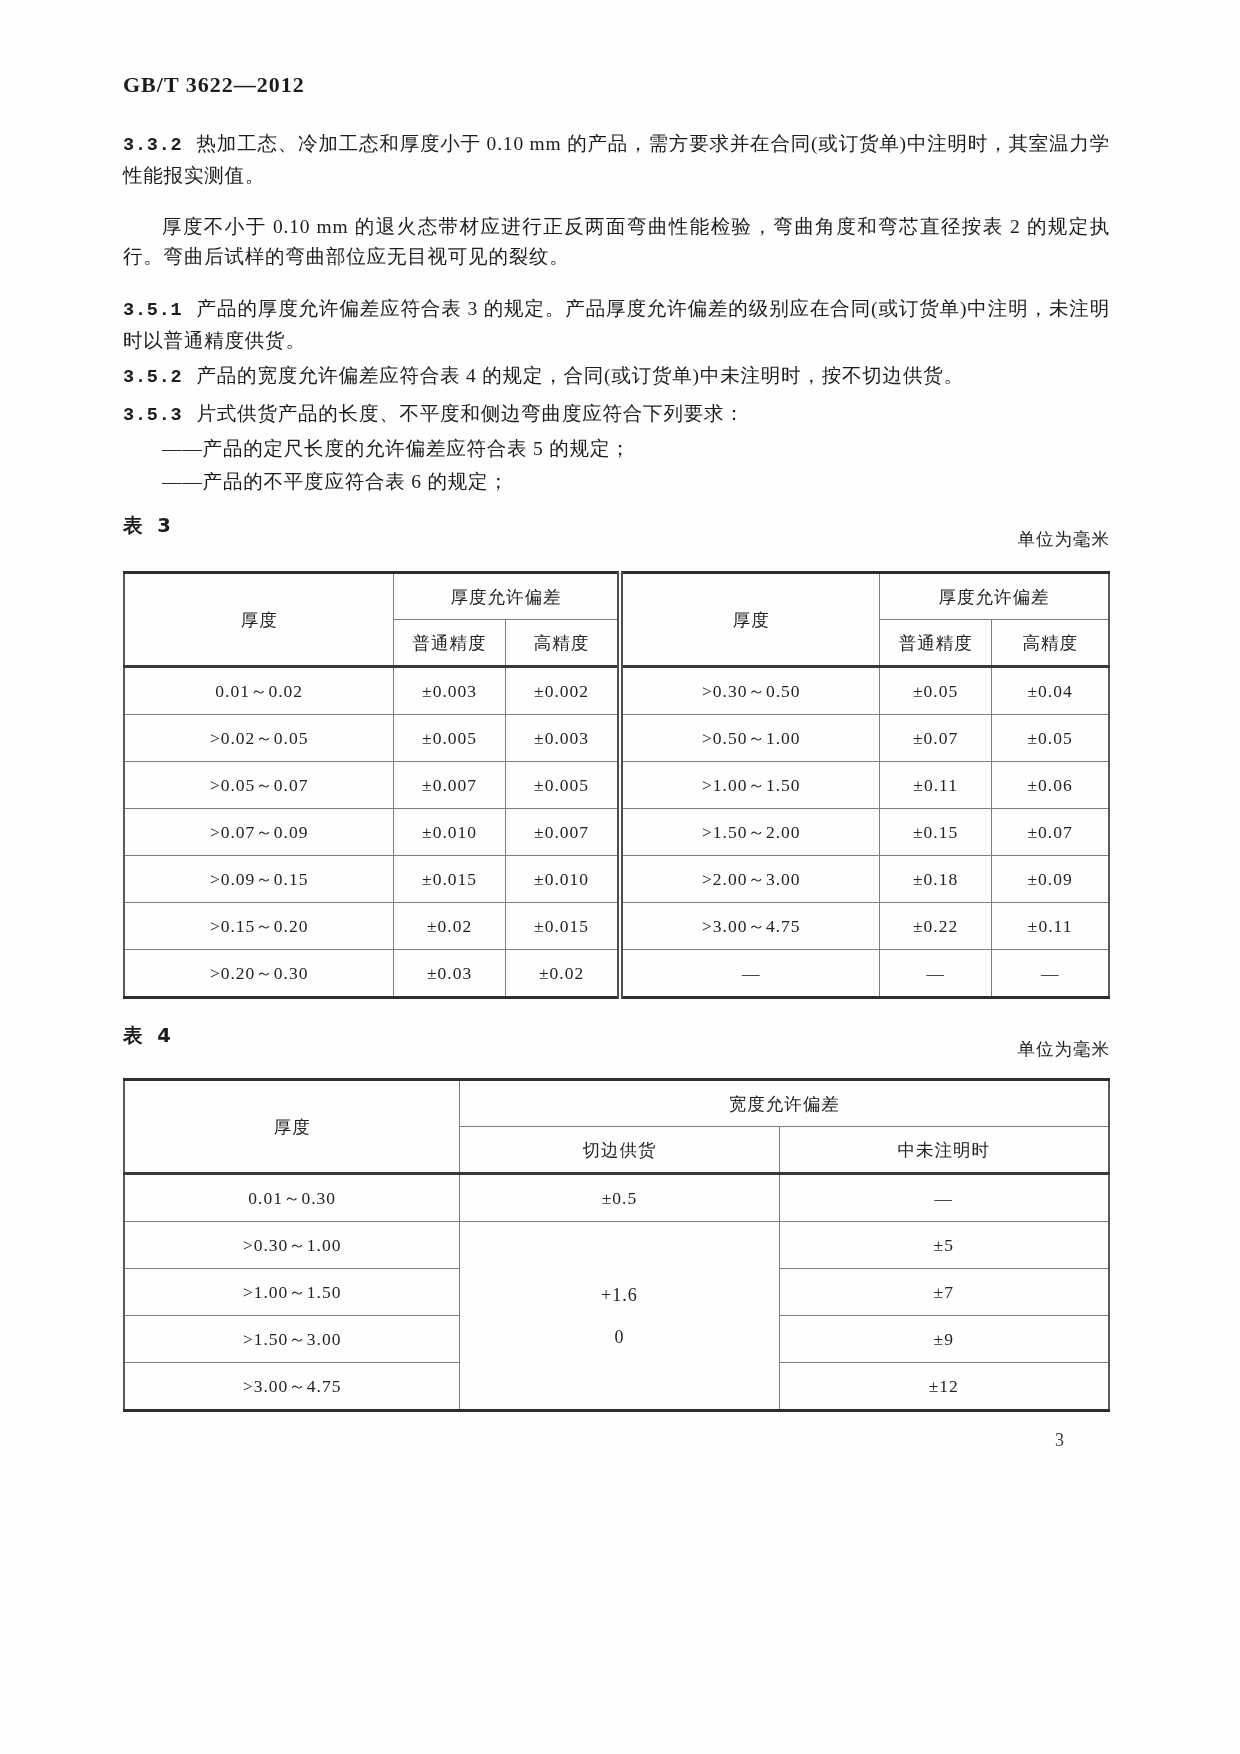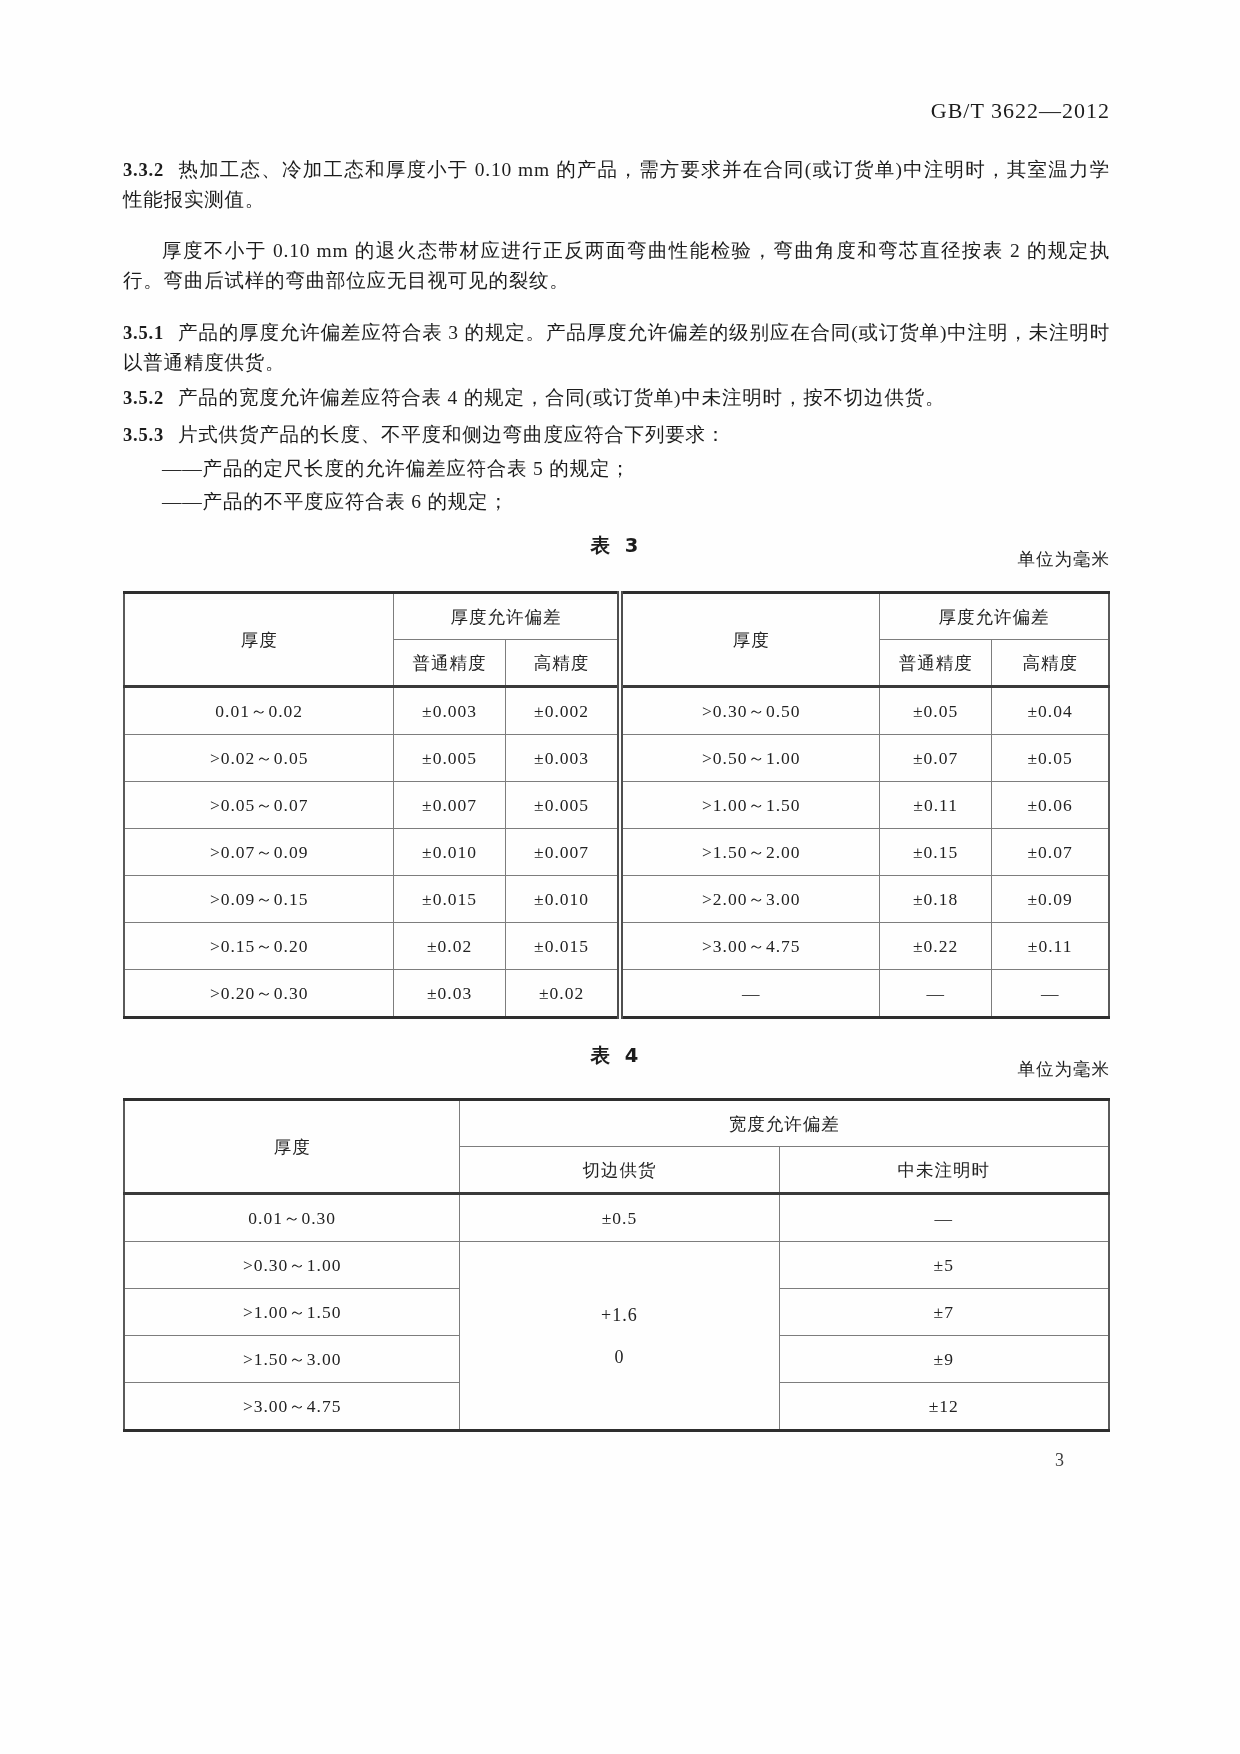--- a/index.html
+++ b/index.html
@@ -7,36 +7,35 @@
     position: relative;
     width: 1240px; height: 1754px;
     background: #fefefe;
     box-sizing: border-box;
     padding: 0 130px 0 123px;
     overflow: hidden;
     font-family: "Liberation Serif", "DejaVu Serif", serif;
     color: #1c1c1c;
   }
   .doc-header {
-    margin-top: 96px;
-    text-align: right;
-    font-weight: normal;
+    margin-top: 70px;
+    font-weight: bold;
     font-size: 22px;
     line-height: 30px;
     letter-spacing: 1px;
   }
   .para {
     font-size: 19.5px;
     line-height: 30px;
     text-align: justify;
     letter-spacing: 0.8px;
     margin: 0;
   }
   .clause-num {
-    font-family: Liberation Serif, serif;
+    font-family: Liberation Mono, monospace;
     font-weight: bold;
     font-size: 18.5px;
     margin-right: 14px;
   }
   .heading {
     font-family: "DejaVu Sans", "Liberation Sans", sans-serif;
     font-weight: bold;
     font-size: 19.5px;
     line-height: 30px;
     letter-spacing: 1px;
@@ -44,21 +43,21 @@
   }
   .heading .clause-num { margin-right: 16px; font-size: 19.5px; }
   .mt-c332 { margin-top: 29px; }
   .mt-h34  { margin-top: 20px; }
   .mt-p34  { margin-top: 21px; text-indent: 2em; }
   .mt-h35  { margin-top: 17px; }
   .mt-c351 { margin-top: 22px; }
   .mt-c352, .mt-c353 { margin-top: 3px; line-height: 33px; }
   .dash { line-height: 33px; text-indent: 2em; margin: 0; }
 
-  .caption-row { position: relative; margin-top: 13px; height: 30px; text-align: center; }
+  .caption-row { position: relative; margin-top: 13px; height: 30px; }
   .caption-row.t4cap { margin-top: 22px; }
   .tcap {
     font-family: "DejaVu Sans", "Liberation Sans", sans-serif;
     font-weight: bold; font-size: 19.5px; line-height: 30px; letter-spacing: 4px;
   }
   .unit { position: absolute; right: 0; top: 13px; font-size: 17.5px; line-height: 30px; letter-spacing: 1px; }
 
   table.gbtable {
     width: 100%;
     border-collapse: collapse;

